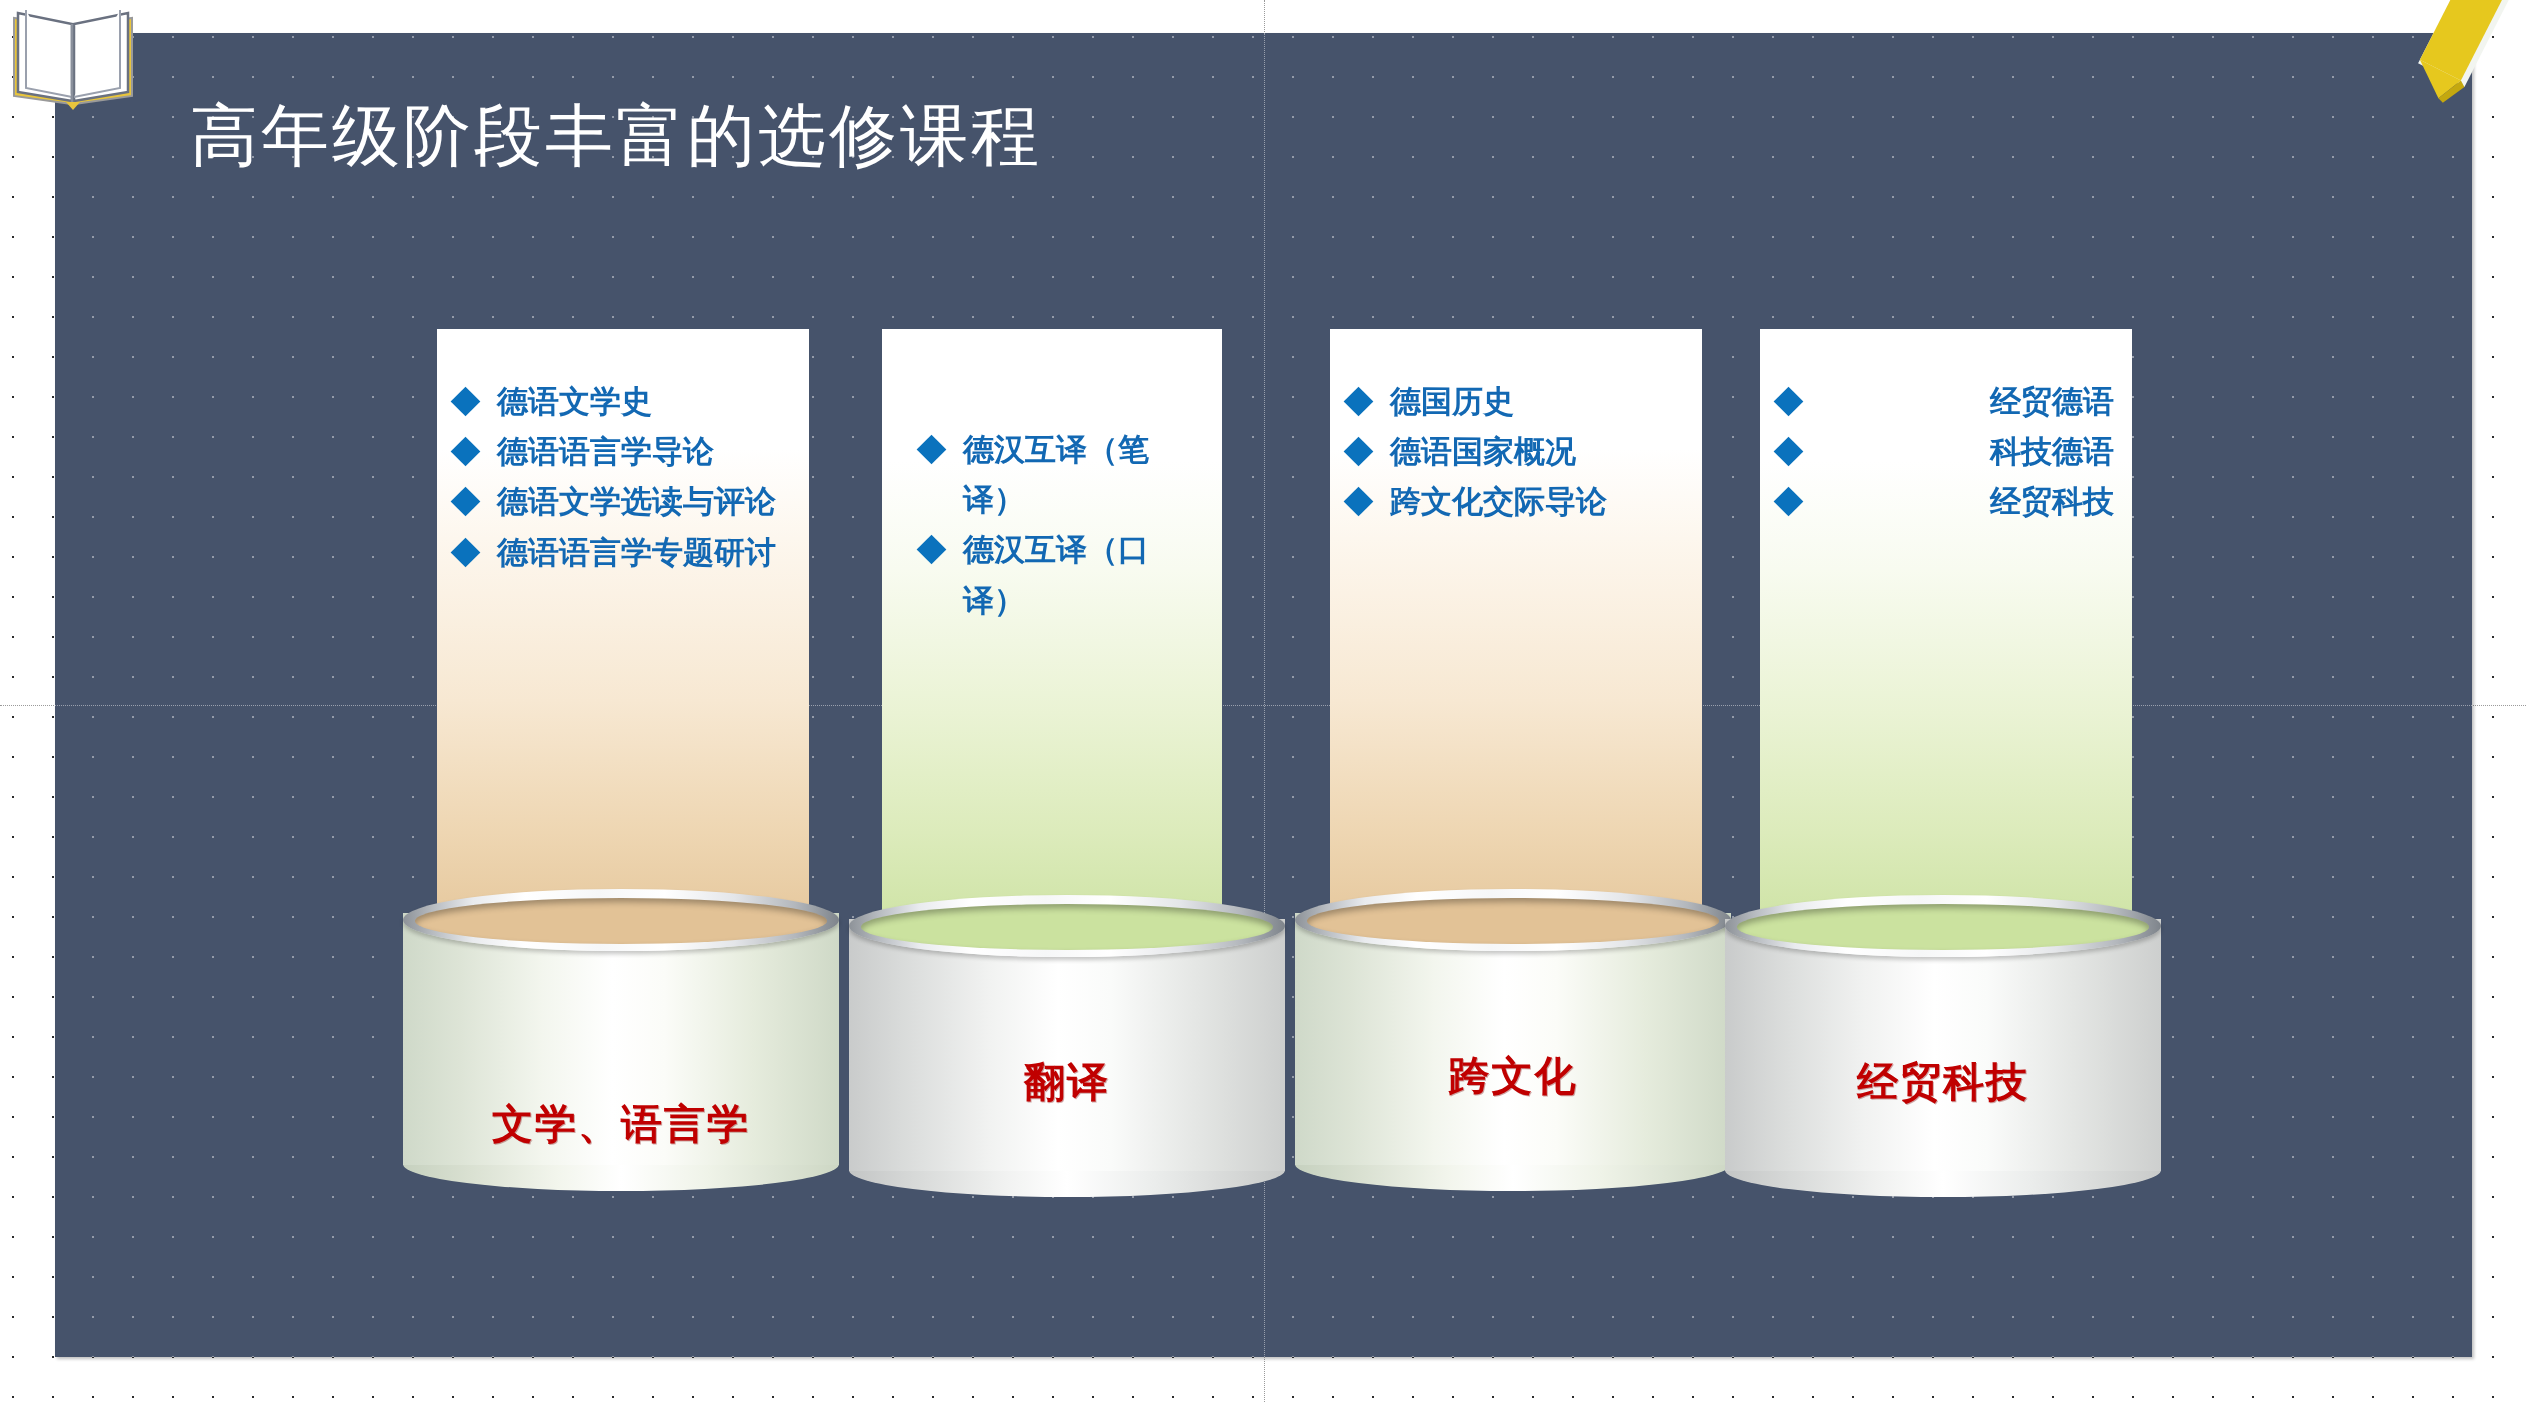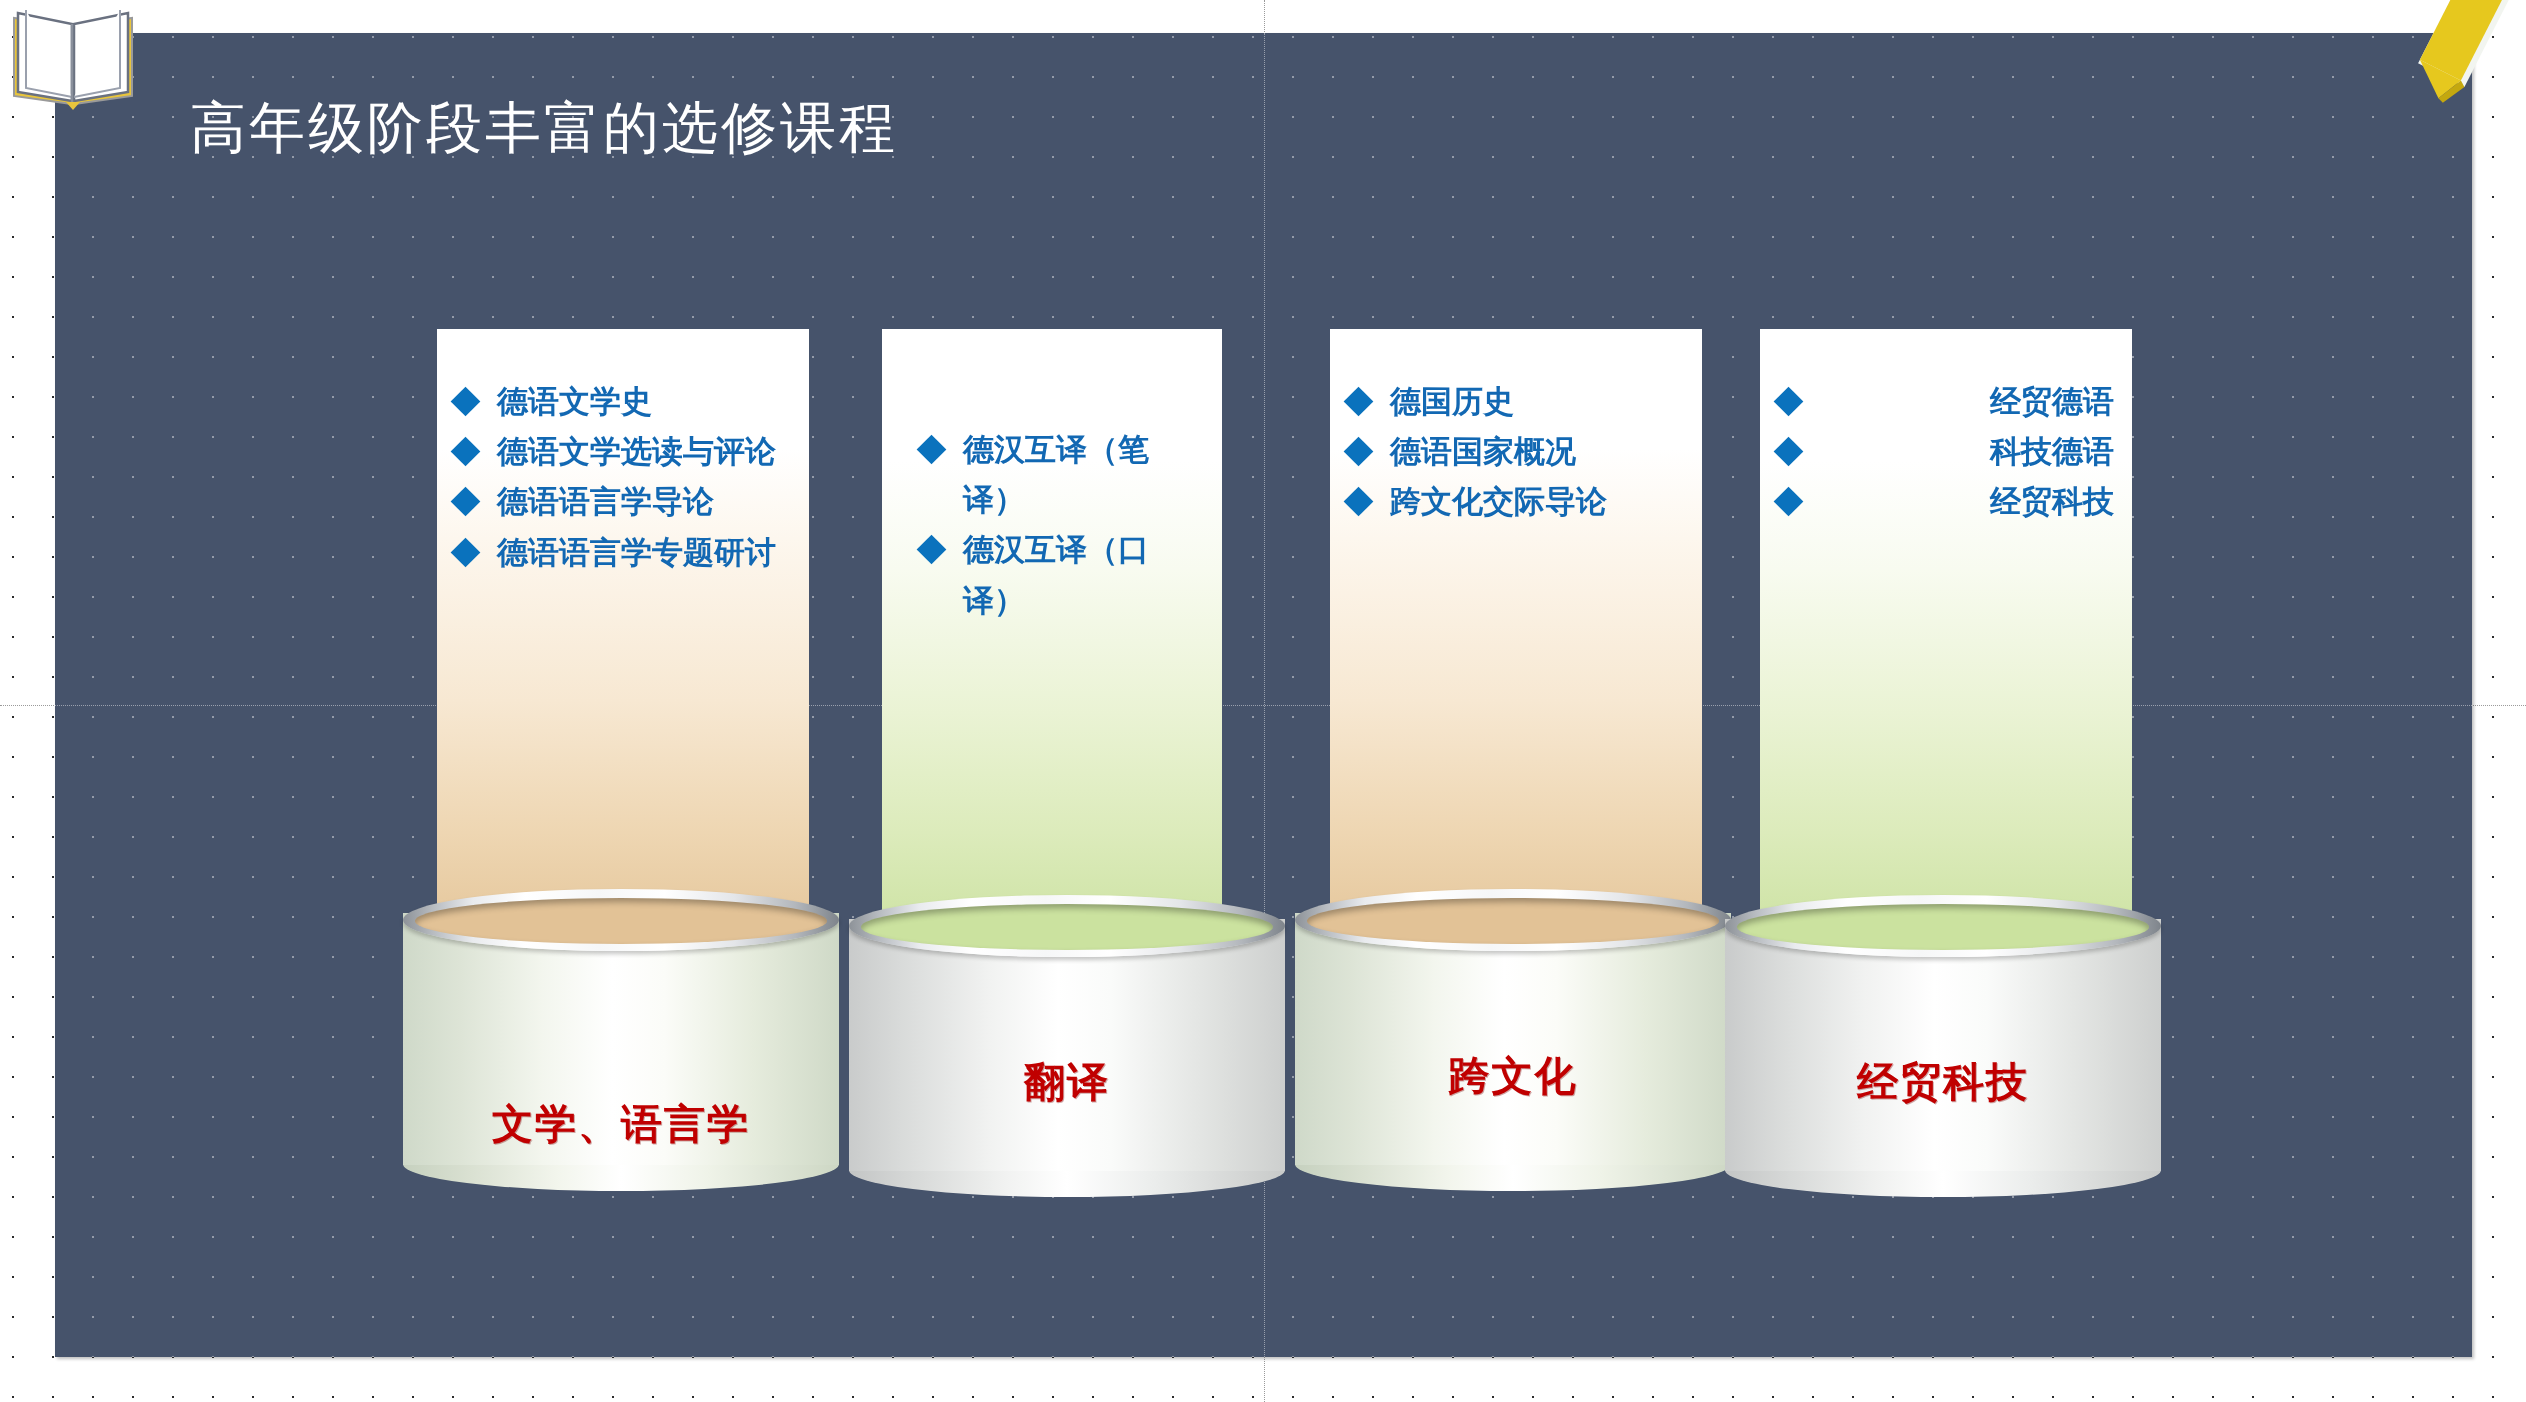--- a/index.html
+++ b/index.html
@@ -77,21 +77,21 @@
     top: 0; height: 1324px; width: 0;
     border-left: 1px dotted rgba(255,255,255,.45);
   }
 
   
   #title {
     position: absolute;
     left: 135px;
     top: 62px;
     color: #ffffff;
-    font-size: 56px;
+    font-size: 68px;
     line-height: 1.18;
     letter-spacing: 3px;
     font-weight: 400;
     white-space: nowrap;
     z-index: 6;
   }
 
   
   #book-icon {
     position: absolute;
@@ -249,22 +249,22 @@
     <div class="slide-guide-h" style="top:672px"></div>
     <div class="slide-guide-v" style="left:1209px"></div>
 
     <div id="title">高年级阶段丰富的选修课程</div>
 
     <div id="columns-host">
         <div class="column" style="left: 0px; top: 0px; width: 2417px; height: 1018px; pointer-events: none;">
           <div class="panel tan" style="left: 382px; top: 296px; width: 372px; height: 600px; pointer-events: auto;">
             <ul class="bullets" style="margin-top: 18px;">
               <li><span class="dia"></span><span>德语文学史</span></li>
+              <li><span class="dia"></span><span>德语语言学导论</span></li>
               <li><span class="dia"></span><span>德语文学选读与评论</span></li>
-              <li><span class="dia"></span><span>德语语言学导论</span></li>
               <li><span class="dia"></span><span>德语语言学专题研讨</span></li>
             </ul>
           </div>
           <div class="cylinder" style="left: 348px; top: 856px; width: 436px; height: 302px; pointer-events: auto;">
             <div class="cyl-bottom greenish"></div>
             <div class="cyl-body greenish"></div>
             <div class="cyl-rim">
               <div class="cyl-hole tan"></div>
             </div>
             <div class="cyl-label" style="top: 62%; margin-top: 48px;">文学、语言学</div>

